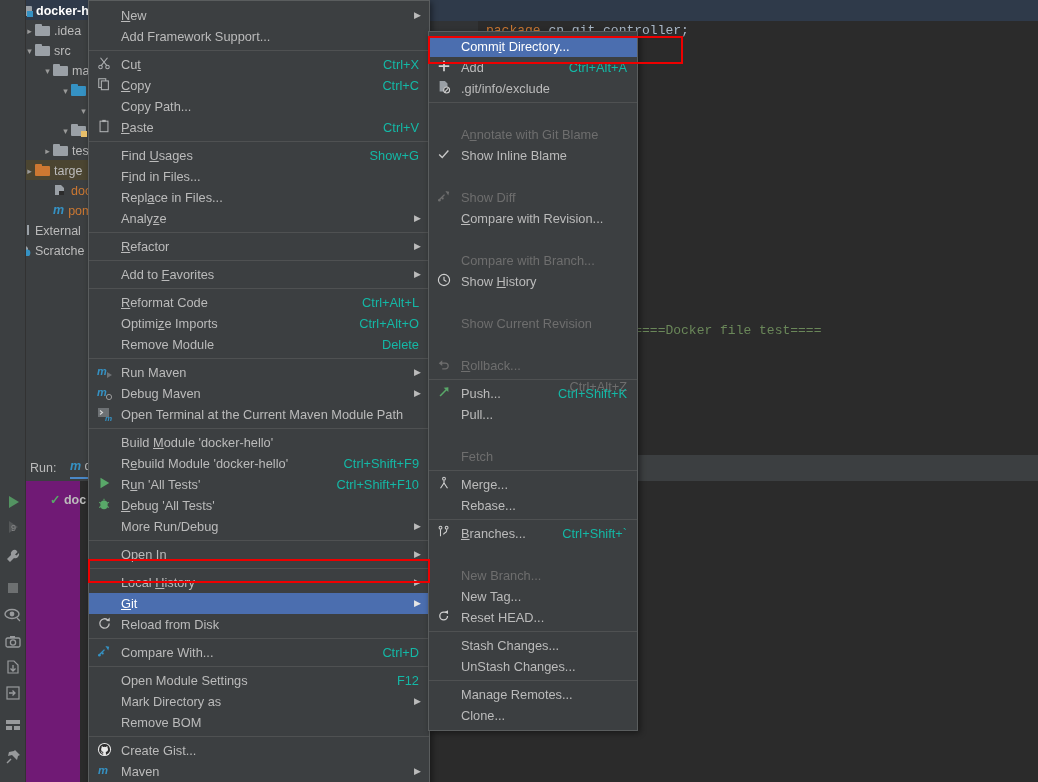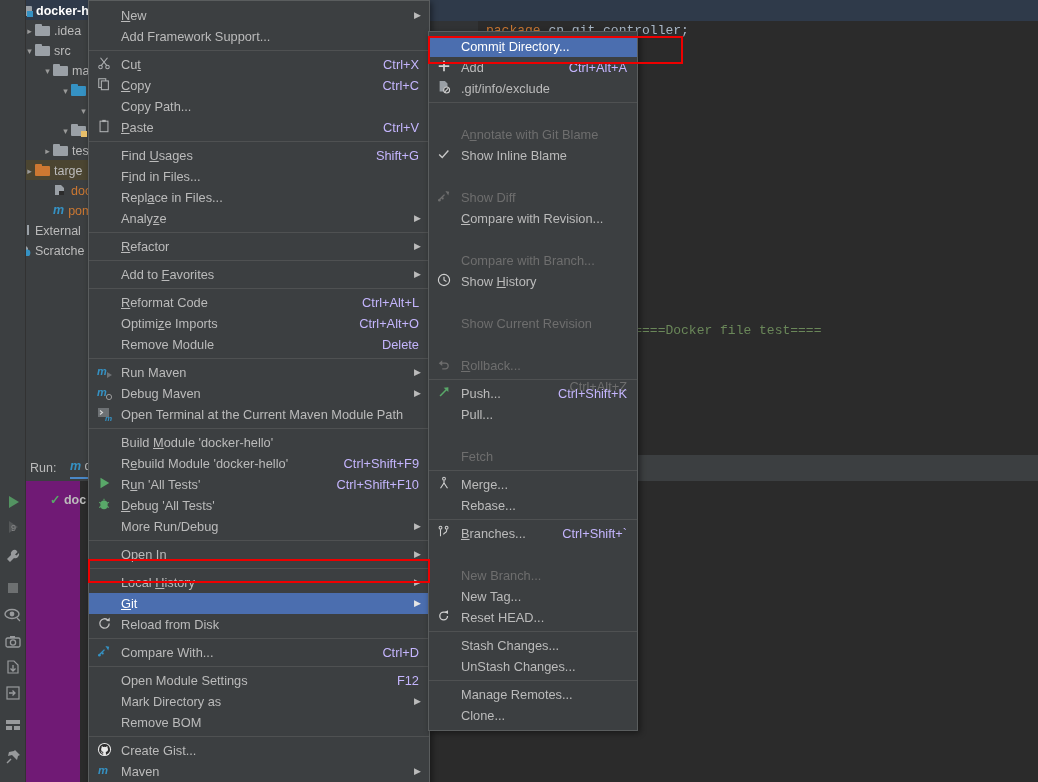--- a/index.html
+++ b/index.html
@@ -134,21 +134,21 @@
   #git-menu  { left: 428px; top: 31px; width: 210px; }
 
   .mi {
     position: relative; height: 21px; line-height: 21px;
     padding-left: 32px; padding-right: 22px; white-space: nowrap;
     cursor: default;
   }
   .mi .txt { display: inline-block; }
   .mi .acc { text-decoration: underline; }
   .mi .sc {
-    position: absolute; right: 10px; top: 0; color: #c4b5fd;
+    position: absolute; right: 10px; top: 0; color: #14b8a6;
   }
   .mi .sub {
     position: absolute; right: 8px; top: 0; color: #bbbbbb; font-size: 9px;
   }
   .mi.disabled, .mi.disabled .sc { color: #6e6e6e; margin-top: 21px; }
   .mi.hl { background: #4b6eaf; color: #ffffff; }
   .mi.hl .sc, .mi.hl .sub { color: #e6e6e6; }
   .sep { height: 1px; background: #4f5152; margin: 3px 0; }
   .mi .ico {
     position: absolute; left: 8px; top: 2px; width: 17px; height: 17px;
@@ -308,21 +308,21 @@
           </svg>
         </span><span class="txt"><span class="acc">C</span>opy</span><span class="sc">Ctrl+C</span></div>
       <div class="mi"><span class="txt">Copy Path...</span></div>
       <div class="mi"><span class="ico">
           <svg width="14" height="14" viewBox="0 0 16 16">
             <rect x="3.5" y="2.5" width="9" height="12" fill="none" stroke="#afb1b3" stroke-width="1.2"></rect>
             <rect x="6" y="1" width="4" height="2.5" fill="#afb1b3"></rect>
           </svg>
         </span><span class="txt"><span class="acc">P</span>aste</span><span class="sc">Ctrl+V</span></div>
       <div class="sep"></div>
-      <div class="mi"><span class="txt">Find <span class="acc">U</span>sages</span><span class="sc">Shift+G</span></div>
+      <div class="mi"><span class="txt">Find <span class="acc">U</span>sages</span><span class="sc">Show+G</span></div>
       <div class="mi"><span class="txt">F<span class="acc">i</span>nd in Files...</span></div>
       <div class="mi"><span class="txt">Repl<span class="acc">a</span>ce in Files...</span></div>
       <div class="mi"><span class="txt">Analy<span class="acc">z</span>e</span><span class="sub">▶</span></div>
       <div class="sep"></div>
       <div class="mi"><span class="txt"><span class="acc">R</span>efactor</span><span class="sub">▶</span></div>
       <div class="sep"></div>
       <div class="mi"><span class="txt">Add to <span class="acc">F</span>avorites</span><span class="sub">▶</span></div>
       <div class="sep"></div>
       <div class="mi"><span class="txt"><span class="acc">R</span>eformat Code</span><span class="sc">Ctrl+Alt+L</span></div>
       <div class="mi"><span class="txt">Optimi<span class="acc">z</span>e Imports</span><span class="sc">Ctrl+Alt+O</span></div>

